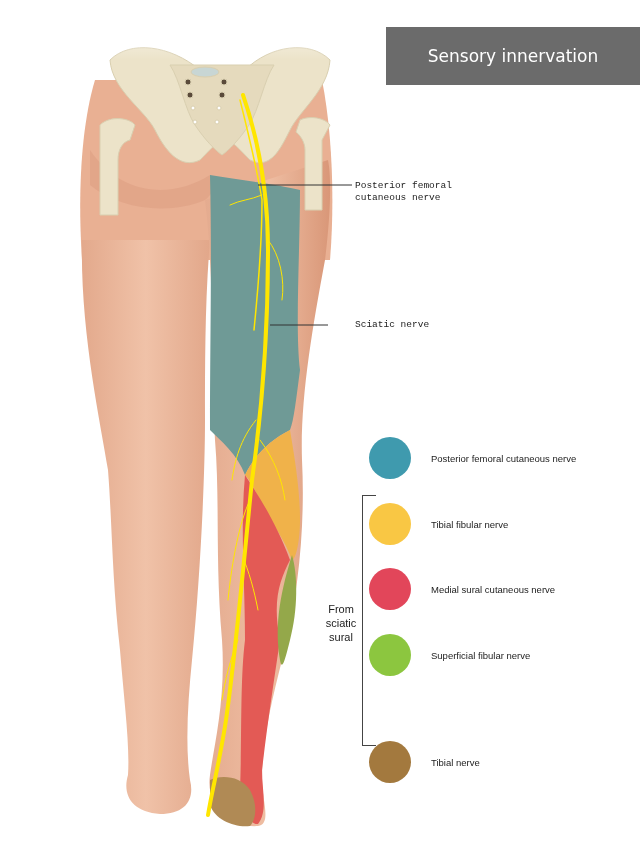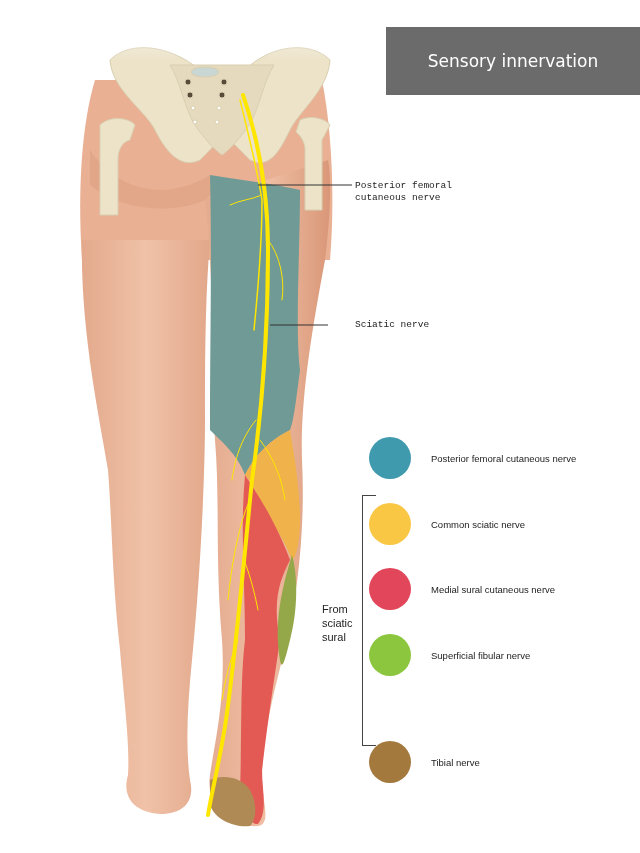--- a/index.html
+++ b/index.html
@@ -1,24 +1,24 @@
 <!DOCTYPE html>
 <html><head>
 <meta charset="utf-8">
 <style>
   html, body { margin: 0; padding: 0; }
   body { width: 640px; height: 853px; background: #ffffff; position: relative; overflow: hidden; font-family: "DejaVu Sans", sans-serif; }
-  .title-box { position: absolute; left: 386px; top: 27px; width: 254px; height: 68px; background: #6b6b6b; color: #ffffff; display: flex; flex-direction: row; align-items: center; justify-content: center; font-size: 17px; line-height: 23px; font-family: "DejaVu Sans", sans-serif; }
+  .title-box { position: absolute; left: 386px; top: 27px; width: 254px; height: 58px; background: #6b6b6b; color: #ffffff; display: flex; flex-direction: row; align-items: center; justify-content: center; font-size: 17px; line-height: 23px; font-family: "DejaVu Sans", sans-serif; }
   .anatomy { position: absolute; left: 0; top: 0; width: 640px; height: 853px; }
   .callout { position: absolute; font-size: 9.5px; line-height: 12px; color: #222; font-family: Liberation Mono, monospace; }
   .legend-item { position: absolute; left: 369px; display: flex; align-items: center; }
   .legend-dot { width: 42px; height: 42px; border-radius: 50%; flex: none; }
   .legend-label { margin-left: 20px; font-size: 9.5px; color: #222; font-family: "Liberation Sans", sans-serif; white-space: nowrap; }
   .bracket { position: absolute; left: 362px; top: 495px; width: 14px; height: 251px; border-left: 1px solid #444; border-top: 1px solid #444; border-bottom: 1px solid #444; box-sizing: border-box; }
-  .bracket-label { position: absolute; left: 322px; top: 602px; width: 38px; text-align: left; font-size: 11px; line-height: 14px; color: #222; font-family: "Liberation Sans", sans-serif; }
+  .bracket-label { position: absolute; left: 322px; top: 602px; width: 38px; text-align: center; font-size: 11px; line-height: 14px; color: #222; font-family: "Liberation Sans", sans-serif; }
 </style>
 </head>
 <body>
 
 <svg class="anatomy" viewBox="0 0 640 853" xmlns="http://www.w3.org/2000/svg">
   <defs>
     <linearGradient id="skinL" x1="0" x2="1" y1="0" y2="0">
       <stop offset="0" stop-color="#e3a98c"></stop>
       <stop offset="0.5" stop-color="#f0c2a8"></stop>
       <stop offset="1" stop-color="#e2a78a"></stop>
@@ -101,21 +101,21 @@
   <div>Sciatic nerve</div>
 </div>
 
 <div>
   <div class="legend-item" style="top:437px;">
     <div class="legend-dot" style="background:#3f9aae;"></div>
     <span class="legend-label">Posterior femoral cutaneous nerve</span>
   </div>
   <div class="legend-item" style="top:503px;">
     <div class="legend-dot" style="background:#f9c744;"></div>
-    <span class="legend-label">Common sciatic nerve</span>
+    <span class="legend-label">Tibial fibular nerve</span>
   </div>
   <div class="legend-item" style="top:568px;">
     <div class="legend-dot" style="background:#e2465a;"></div>
     <span class="legend-label">Medial sural cutaneous nerve</span>
   </div>
   <div class="legend-item" style="top:634px;">
     <div class="legend-dot" style="background:#8cc63f;"></div>
     <span class="legend-label">Superficial fibular nerve</span>
   </div>
   <div class="legend-item" style="top:741px;">

